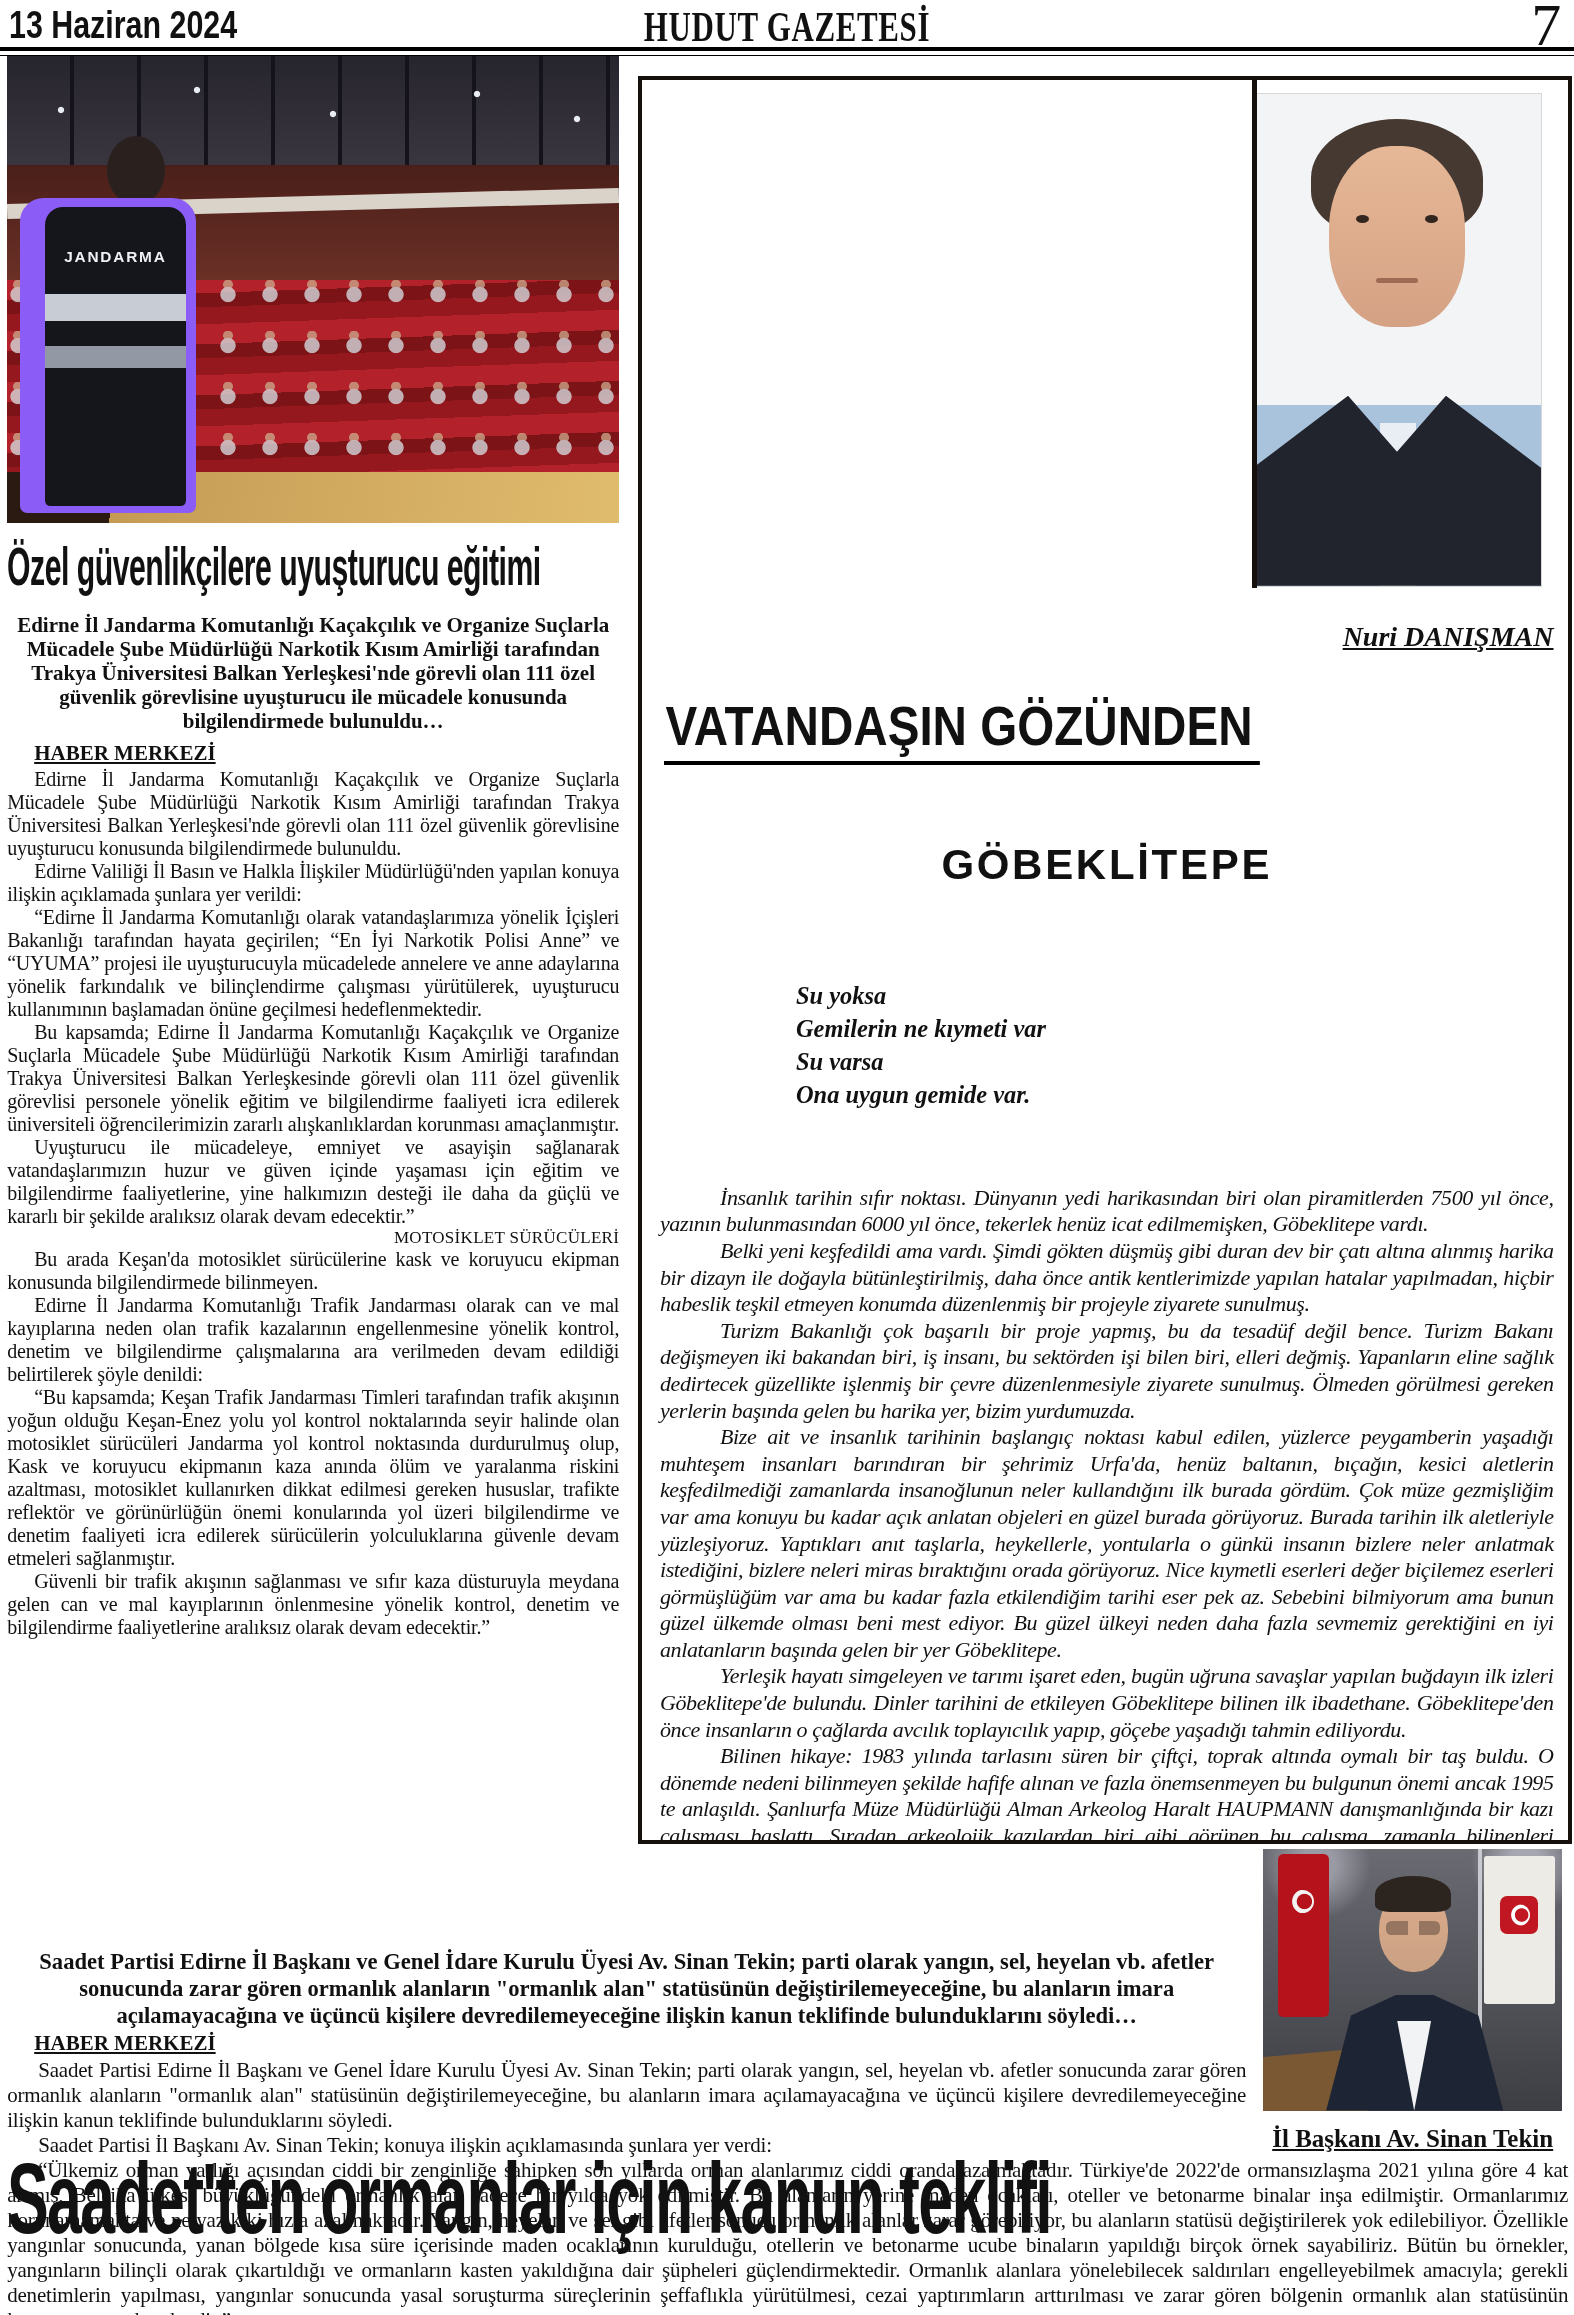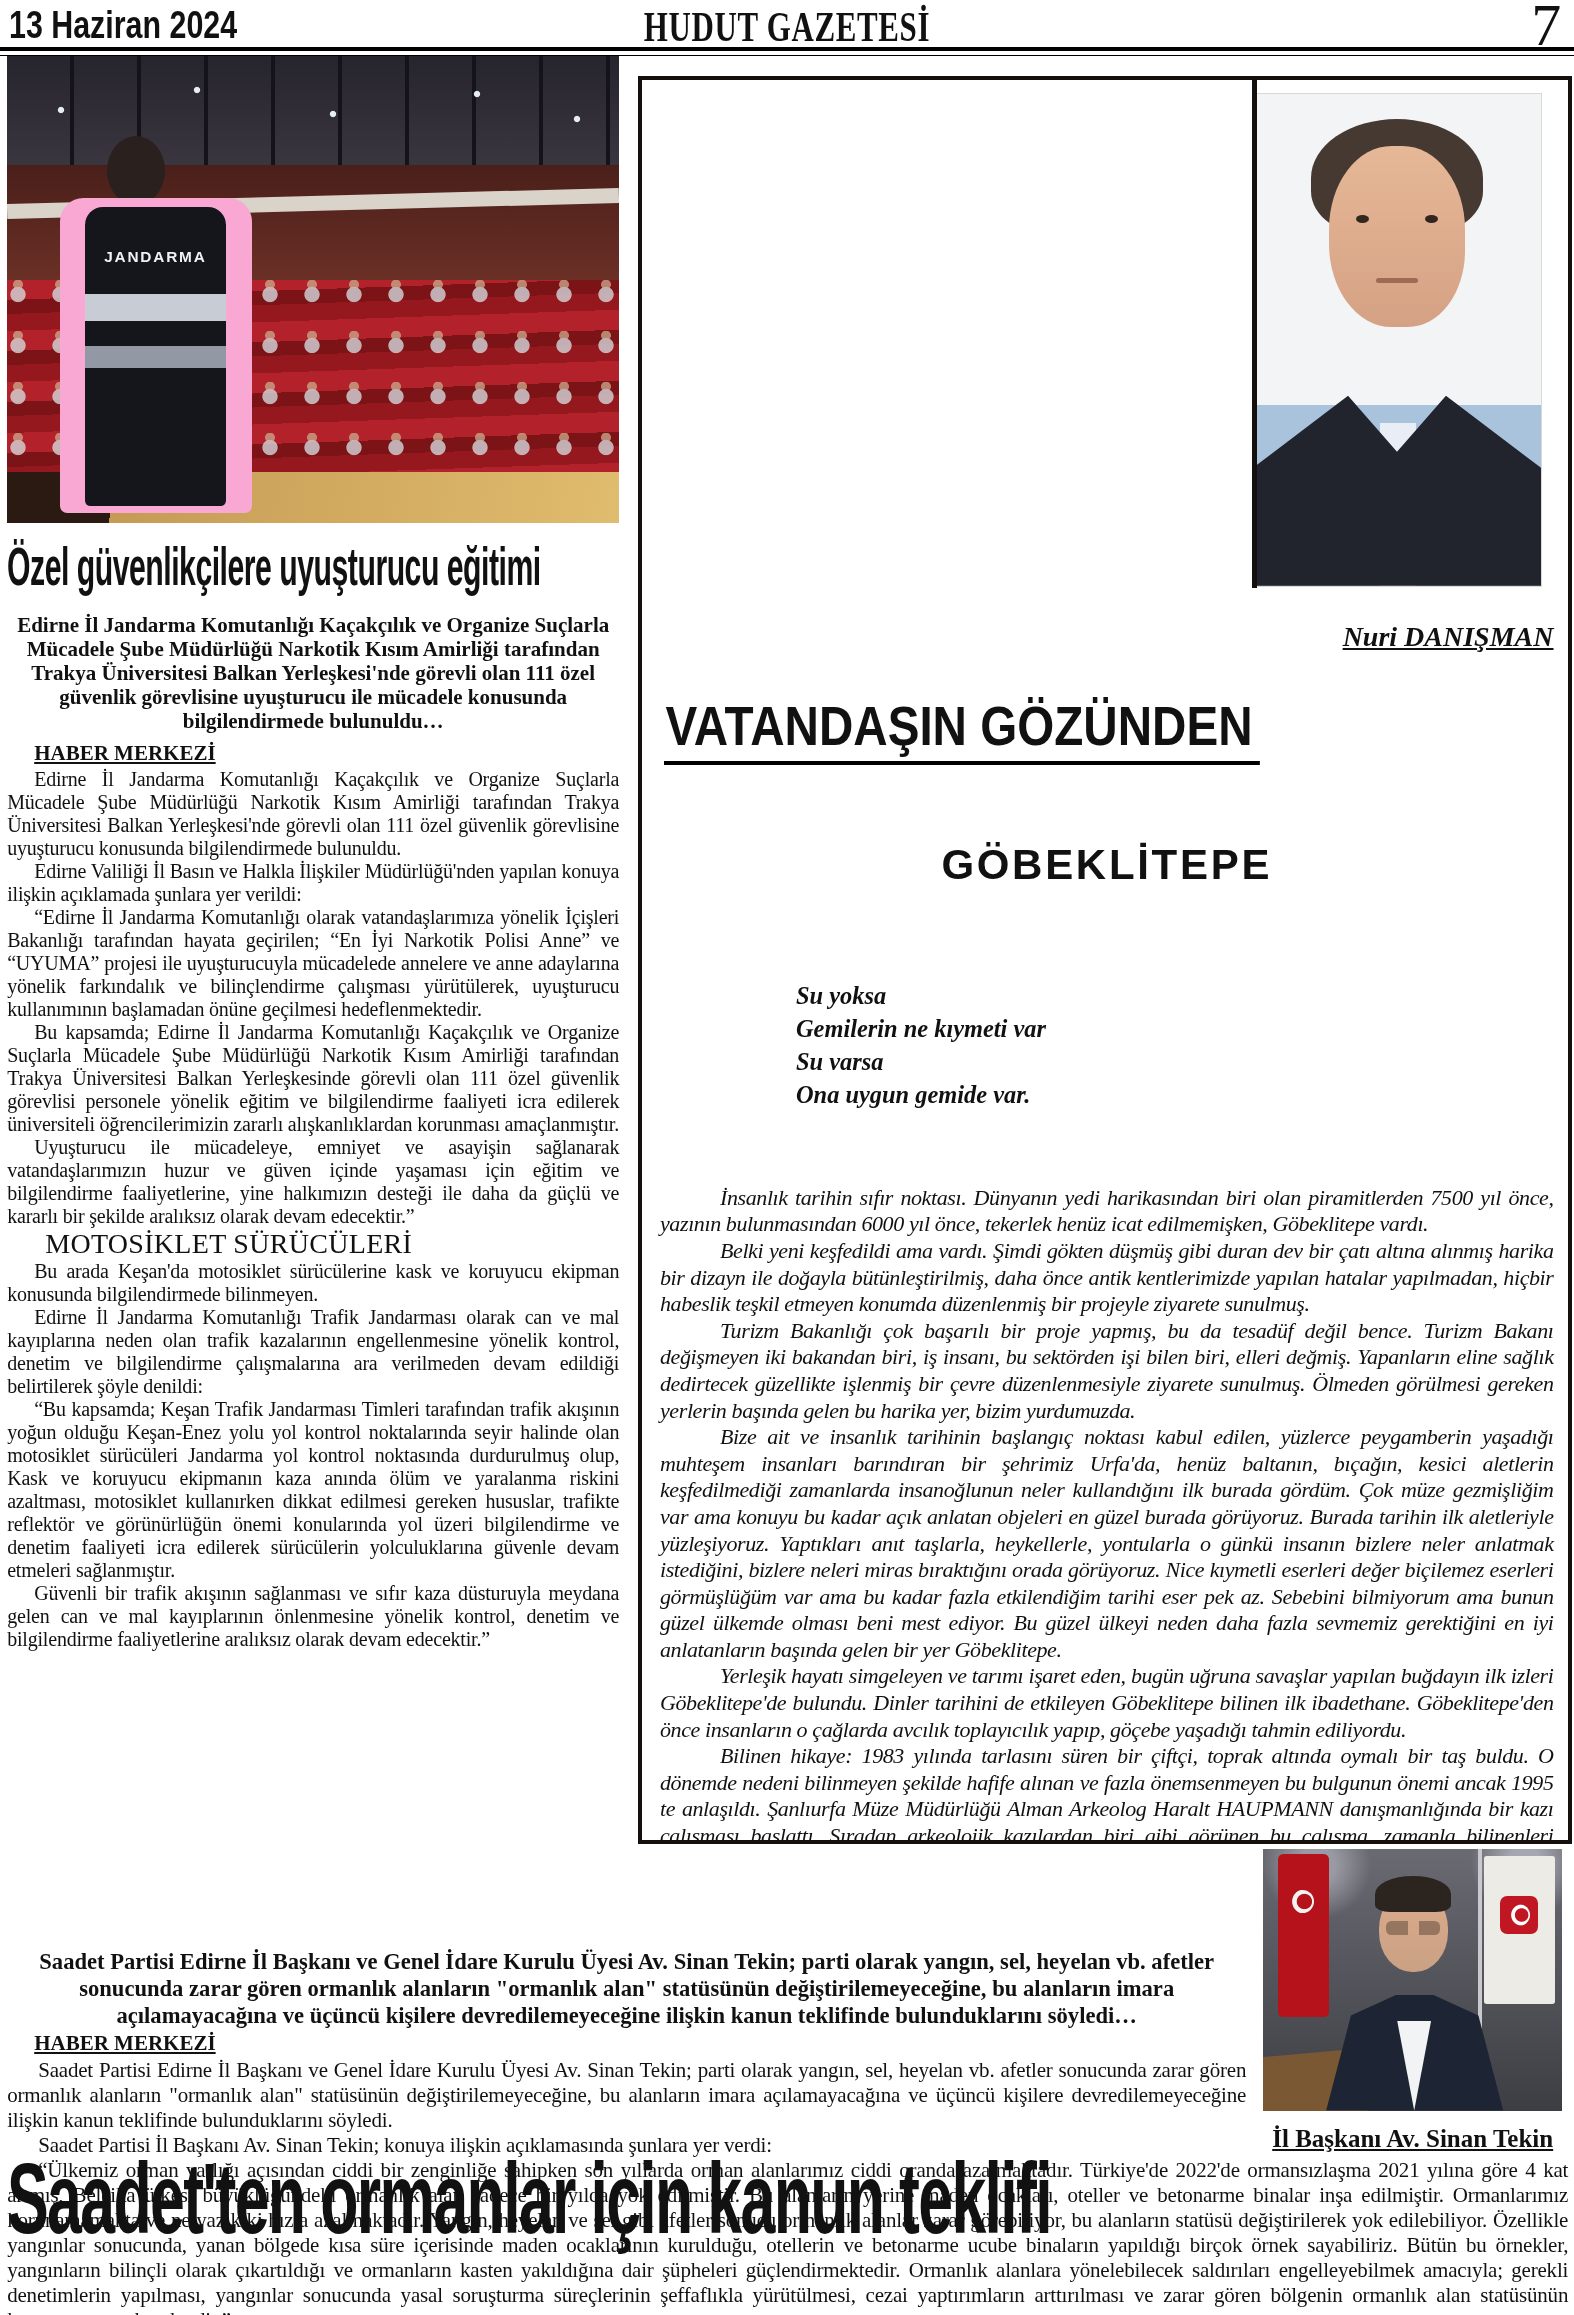--- a/index.html
+++ b/index.html
@@ -34,33 +34,33 @@
     background:repeating-linear-gradient(178deg,#b3222a 0 20px,#7c1317 20px 34px,#96181f 34px 51px);}
   .aud-crowd{position:absolute;inset:0;
     background-image:
       radial-gradient(circle 8.1px at 11px 14.5px,#d4d6da 0 7.2px,transparent 8.1px),
       radial-gradient(circle 5.4px at 11px 4.5px,#caa286 0 4.5px,transparent 5.4px);
     background-size:42px 51px;opacity:.8;}
   .aud-floor{position:absolute;bottom:0;left:0;right:0;height:51px;
     background:linear-gradient(100deg,#2a1a12 0 109px,#c59b54 109px,#e0bc6e);}
   .speaker{position:absolute;left:12.7px;top:80px;width:210px;height:387px;}
   .sp-head{width:58px;height:69px;border-radius:50%;background:#2a211e;margin-left:87px;}
-  .sp-torso{position:relative;width:192px;height:315px;background:#f9a8d4;border-radius:23.5px 23.5px 7.2px 7.2px;margin-top:-7.2px;margin-left:40px;}
+  .sp-torso{position:relative;width:176px;height:315px;background:#8b5cf6;border-radius:23.5px 23.5px 7.2px 7.2px;margin-top:-7.2px;}
   .sp-vest{position:absolute;left:25px;top:9px;width:141px;height:299px;border-radius:18px 18px 5.4px 5.4px;
     background:linear-gradient(180deg,#15161c 0 87px,#c8ccd4 87px 114px,#15161c 114px 139px,#9299a4 139px 161px,#15161c 161px);}
   .sp-vest-label{position:absolute;left:0;right:0;top:42px;text-align:center;color:#eef1f5;
     font-family:"Liberation Sans",sans-serif;font-weight:bold;font-size:15.4px;letter-spacing:1.8px;transform:scaleY(.9);}
 
   .headline1{height:76px;margin-top:7.2px;overflow:visible;}
   .headline1 span{display:inline-block;font-family:"Liberation Sans",sans-serif;font-weight:bold;
     font-size:54px;line-height:72px;letter-spacing:-0.9px;transform:scaleX(.56);transform-origin:0 50%;white-space:nowrap;}
   .lead1{margin:7.2px 5.4px 5.4px;font-weight:bold;font-size:21px;line-height:24px;text-align:center;}
   .byline{display:inline-block;font-weight:bold;font-size:21px;text-decoration:underline;margin:1.8px 0 2.7px 27px;}
   .col-left p{font-size:20px;line-height:23px;text-align:justify;text-indent:27px;margin:0;letter-spacing:-0.2px;}
-  .subhead1{font-size:28px;margin-left:38px;letter-spacing:0.3px;}
+  .subhead1{font-size:17px;margin-left:38px;letter-spacing:0.3px;text-align:right;}
 
   
   .gbox{position:absolute;left:638px;top:76px;width:934px;height:1768px;border:4.5px solid #16100c;
         box-sizing:border-box;padding:11px 14.5px 0 18px;overflow:hidden;}
   .gdivider{position:absolute;left:1252px;top:76px;width:4.5px;height:512px;background:#16100c;}
   .gfloat{float:right;width:313px;height:601px;text-align:right;}
   .photo2{position:relative;width:288px;height:492px;margin:1.8px auto 0;background:#f2f4f6;border:0.9px solid #d8d8d8;overflow:hidden;}
   .n-hair{position:absolute;top:25px;left:58px;width:172px;height:118px;background:#463931;border-radius:52% 52% 40% 40%;}
   .n-face{position:absolute;top:52px;left:76px;width:136px;height:181px;border-radius:46% 46% 42% 46%;
     background:linear-gradient(#e6b897,#d5a184);}

